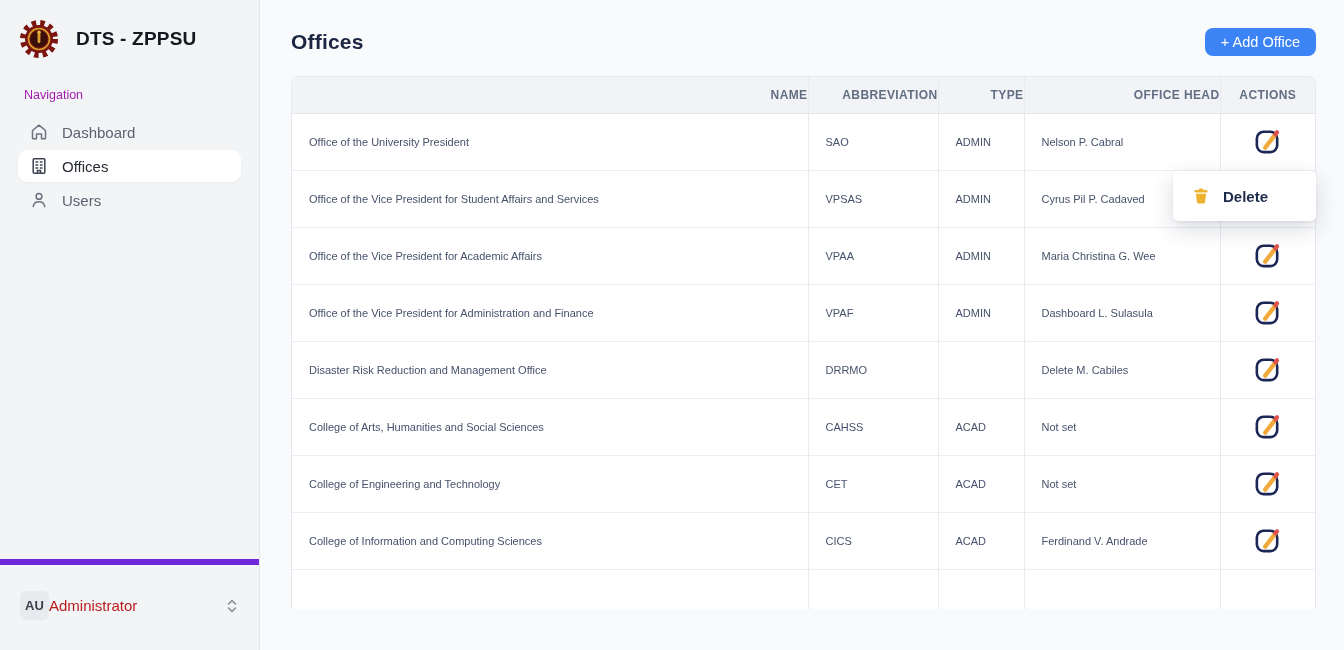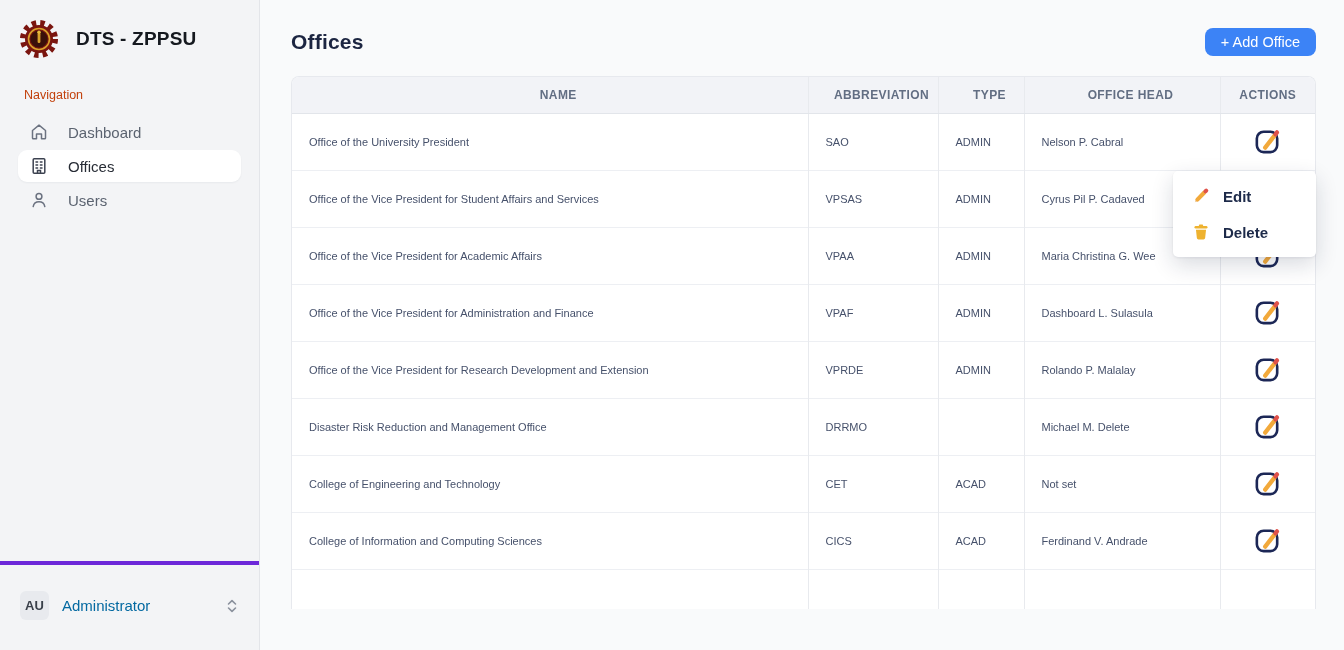--- a/index.html
+++ b/index.html
@@ -20,50 +20,50 @@
   }
   .brand {
     display: flex; align-items: center; gap: 16px;
     padding: 18px 16px 24px 18px;
   }
   .brand-title {
     font-size: 19px; font-weight: bold; color: #15191f;
     letter-spacing: .2px;
   }
   .nav-label {
-    color: #c2410c; font-size: 12.5px;
+    color: #a21caf; font-size: 12.5px;
     padding: 4px 24px 12px 24px;
   }
   .nav-item {
-    display: flex; align-items: center; gap: 20px;
+    display: flex; align-items: center; gap: 14px;
     margin: 2px 18px; padding: 7px 12px;
     border-radius: 9px;
     color: #5b6370; font-size: 15px;
     cursor: pointer;
   }
   .nav-item.active {
     background: #ffffff;
     color: #272c35; font-weight: 500;
     box-shadow: 0 1px 2px rgba(25,35,60,.05);
   }
   .nav-item .ico { width: 18px; height: 18px; flex: 0 0 18px; display: flex; }
   .user-area {
     position: absolute; left: 0; right: 0; bottom: 0;
-    border-top: 4px solid #6d28d9;
+    border-top: 6px solid #6d28d9;
     padding: 26px 20px 30px 20px;
-    display: flex; align-items: center; gap: 13px;
+    display: flex; align-items: center; 
     cursor: pointer;
   }
   .avatar {
     width: 29px; height: 29px; border-radius: 6px;
     background: #e8eaee; color: #393f49;
     display: flex; align-items: center; justify-content: center;
     font-size: 13px; font-weight: bold;
   }
-  .user-name { color: #0369a1; font-size: 15px; flex: 1; }
+  .user-name { color: #b91c1c; font-size: 15px; flex: 1; }
 
   
   .main { position: absolute; left: 260px; top: 0; width: 1084px; height: 650px; }
   .main-header {
     display: flex; align-items: center; justify-content: space-between;
     padding: 28px 28px 20px 31px;
   }
   .page-title {
     font-size: 21px; font-weight: bold; color: #1c2541;
     letter-spacing: .2px;
@@ -89,21 +89,21 @@
   }
   table { border-collapse: collapse; width: 100%; table-layout: fixed; }
   col.c-name    { width: 516px; }
   col.c-abbr    { width: 130px; }
   col.c-type    { width: 86px;  }
   col.c-head    { width: 196px; }
   col.c-actions { width: 95px;  }
   thead th {
     background: #f2f3f7;
     height: 36px;
-    text-align: center;
+    text-align: right;
     padding: 0 0 0 17px;
     font-size: 12px; font-weight: bold;
     color: #626e83;
     letter-spacing: .4px;
     border-bottom: 1px solid #e2e5ea;
   }
   thead th:not(:first-child), tbody td:not(:first-child) {
     border-left: 1px solid #e8eaee;
   }
   thead th.actions-col { text-align: center; padding: 0; }
@@ -294,56 +294,56 @@
           <svg width="31" height="31" viewBox="0 0 32 32">
             <rect x="5" y="7" width="21" height="21" rx="7" fill="none" stroke="#1c2756" stroke-width="2.7"></rect>
             <path d="M13.6 23.4 L23 11.2" stroke="#f2a93b" stroke-width="4.4" stroke-linecap="round" fill="none"></path>
             <path d="M24.2 9.6 L25.8 7.6" stroke="#e0524a" stroke-width="4.4" stroke-linecap="round" fill="none"></path>
           </svg>
         </span>
       </button>
     </td>
   </tr>
 
-  <tr>
-    <td>Office of the Vice President for Research Development and Extension</td>
-    <td>VPRDE</td>
-    <td>ADMIN</td>
-    <td>Rolando P. Malalay</td>
-    <td class="actions-cell">
-      <button class="edit-btn">
-        <span style="line-height:0;">
-          <svg width="31" height="31" viewBox="0 0 32 32">
-            <rect x="5" y="7" width="21" height="21" rx="7" fill="none" stroke="#1c2756" stroke-width="2.7"></rect>
-            <path d="M13.6 23.4 L23 11.2" stroke="#f2a93b" stroke-width="4.4" stroke-linecap="round" fill="none"></path>
-            <path d="M24.2 9.6 L25.8 7.6" stroke="#e0524a" stroke-width="4.4" stroke-linecap="round" fill="none"></path>
-          </svg>
-        </span>
-      </button>
-    </td>
-  </tr>
 
   <tr>
     <td>Disaster Risk Reduction and Management Office</td>
     <td>DRRMO</td>
     <td></td>
-    <td>Michael M. Delete</td>
-    <td class="actions-cell">
-      <button class="edit-btn">
-        <span style="line-height:0;">
-          <svg width="31" height="31" viewBox="0 0 32 32">
-            <rect x="5" y="7" width="21" height="21" rx="7" fill="none" stroke="#1c2756" stroke-width="2.7"></rect>
-            <path d="M13.6 23.4 L23 11.2" stroke="#f2a93b" stroke-width="4.4" stroke-linecap="round" fill="none"></path>
-            <path d="M24.2 9.6 L25.8 7.6" stroke="#e0524a" stroke-width="4.4" stroke-linecap="round" fill="none"></path>
-          </svg>
-        </span>
-      </button>
-    </td>
-  </tr>
-
+    <td>Delete M. Cabiles</td>
+    <td class="actions-cell">
+      <button class="edit-btn">
+        <span style="line-height:0;">
+          <svg width="31" height="31" viewBox="0 0 32 32">
+            <rect x="5" y="7" width="21" height="21" rx="7" fill="none" stroke="#1c2756" stroke-width="2.7"></rect>
+            <path d="M13.6 23.4 L23 11.2" stroke="#f2a93b" stroke-width="4.4" stroke-linecap="round" fill="none"></path>
+            <path d="M24.2 9.6 L25.8 7.6" stroke="#e0524a" stroke-width="4.4" stroke-linecap="round" fill="none"></path>
+          </svg>
+        </span>
+      </button>
+    </td>
+  </tr>
+
+  <tr>
+    <td>College of Arts, Humanities and Social Sciences</td>
+    <td>CAHSS</td>
+    <td>ACAD</td>
+    <td>Not set</td>
+    <td class="actions-cell">
+      <button class="edit-btn">
+        <span style="line-height:0;">
+          <svg width="31" height="31" viewBox="0 0 32 32">
+            <rect x="5" y="7" width="21" height="21" rx="7" fill="none" stroke="#1c2756" stroke-width="2.7"></rect>
+            <path d="M13.6 23.4 L23 11.2" stroke="#f2a93b" stroke-width="4.4" stroke-linecap="round" fill="none"></path>
+            <path d="M24.2 9.6 L25.8 7.6" stroke="#e0524a" stroke-width="4.4" stroke-linecap="round" fill="none"></path>
+          </svg>
+        </span>
+      </button>
+    </td>
+  </tr>
 
   <tr>
     <td>College of Engineering and Technology</td>
     <td>CET</td>
     <td>ACAD</td>
     <td>Not set</td>
     <td class="actions-cell">
       <button class="edit-btn">
         <span style="line-height:0;">
           <svg width="31" height="31" viewBox="0 0 32 32">
@@ -382,30 +382,20 @@
           </tr>
         </tbody>
     </table>
   </div>
 </main>
 
 <div class="context-menu">
   <div class="menu-item">
     <span class="mi">
       <svg width="18" height="18" viewBox="0 0 20 20">
-        <path d="M3.2 17 L4.6 13 L6.9 15.3 Z" fill="#e9c89c"></path>
-        <path d="M6 14 L13.4 6.4" stroke="#f2a93b" stroke-width="4.6" stroke-linecap="round" fill="none"></path>
-        <path d="M15 4.8 L15.8 4" stroke="#e0524a" stroke-width="4.6" stroke-linecap="round" fill="none"></path>
-      </svg>
-    </span>
-    <span>Edit</span>
-  </div>
-  <div class="menu-item">
-    <span class="mi">
-      <svg width="18" height="18" viewBox="0 0 20 20">
         <rect x="7.6" y="1.6" width="4.8" height="2.4" rx="1.1" fill="#eeb22f"></rect>
         <rect x="2.8" y="3.4" width="14.4" height="2.8" rx="1.4" fill="#eeb22f"></rect>
         <path d="M4.4 7.6 h11.2 l-1 9.2 a1.8 1.8 0 0 1 -1.8 1.6 h-5.6 a1.8 1.8 0 0 1 -1.8 -1.6 Z" fill="#eeb22f"></path>
       </svg>
     </span>
     <span>Delete</span>
   </div>
 </div>
 
 </body></html>

